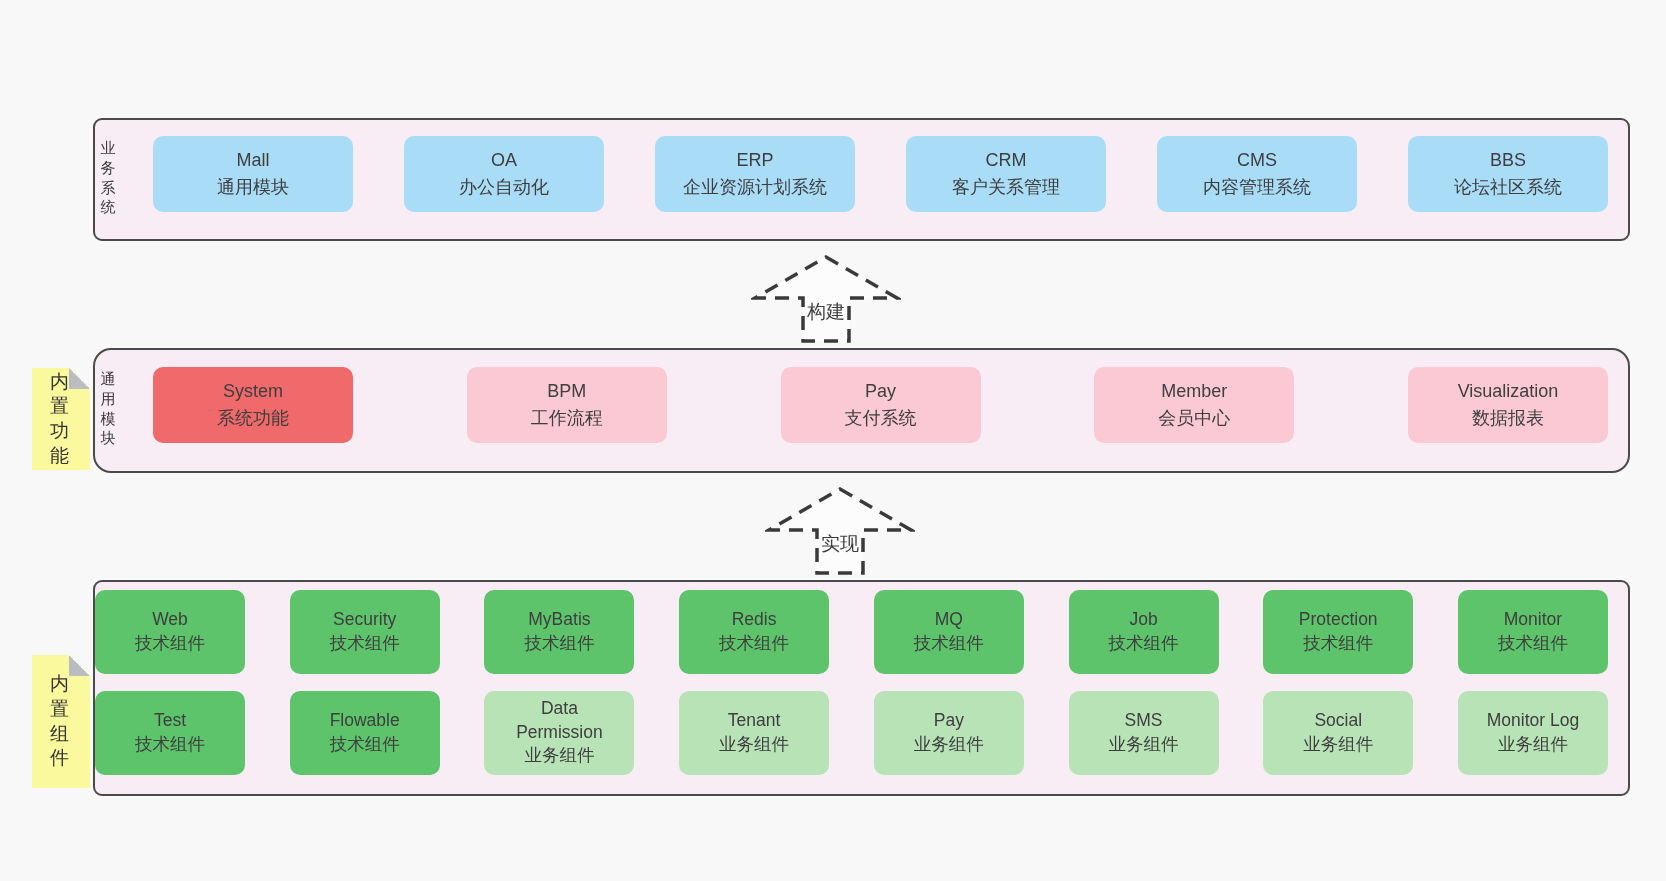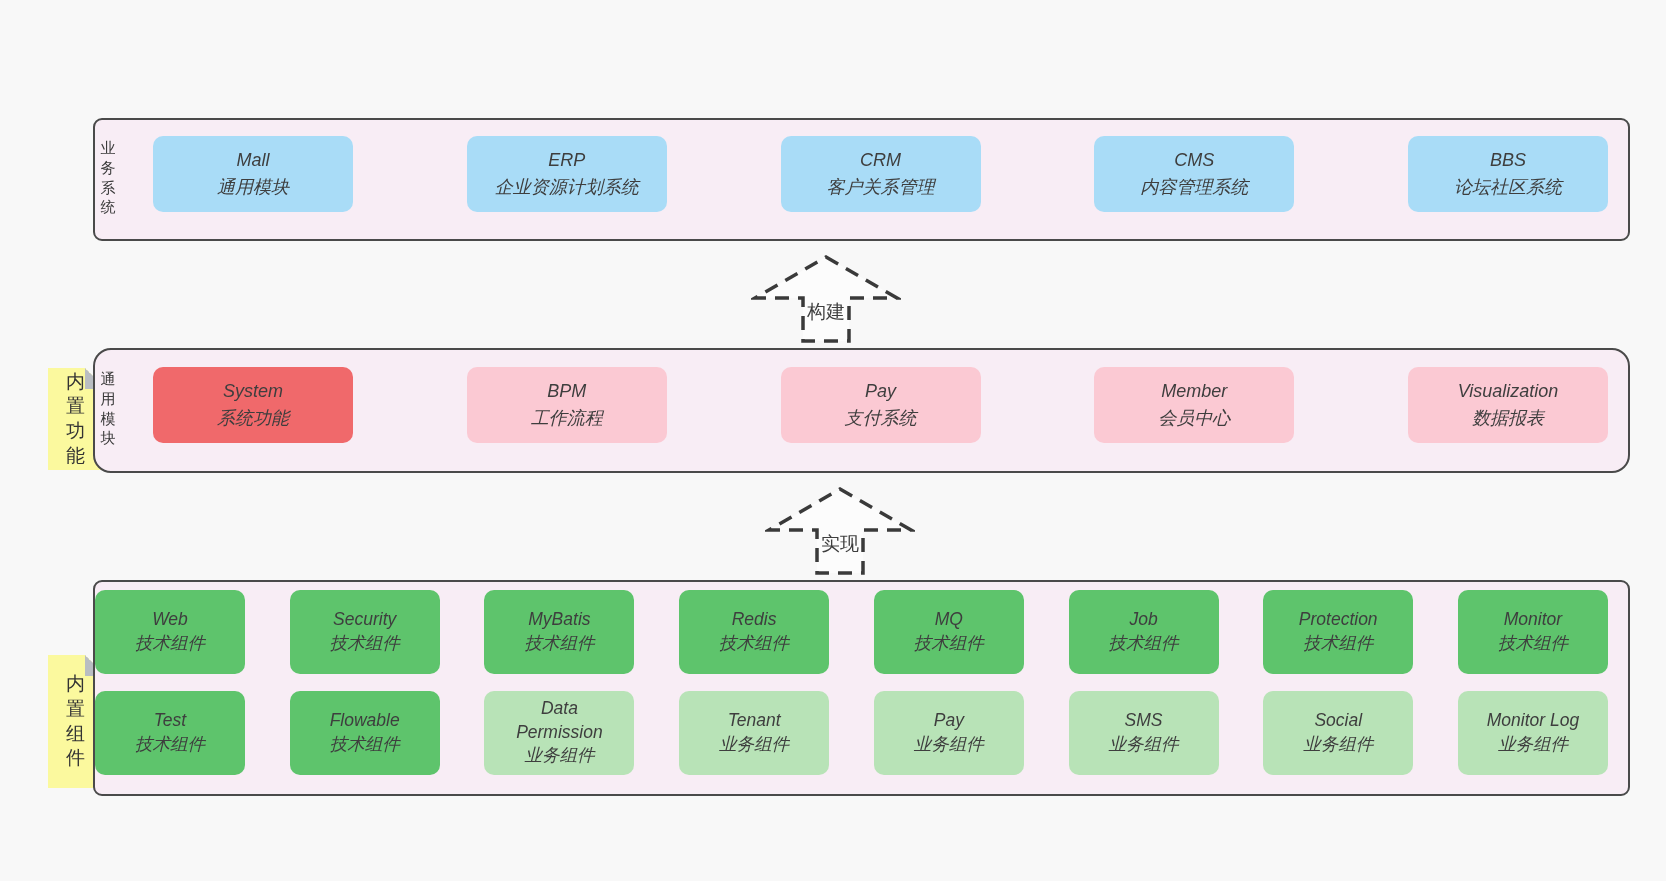--- a/index.html
+++ b/index.html
@@ -28,42 +28,41 @@
   .panel-label{
     width:58px;flex:0 0 58px;display:flex;align-items:center;justify-content:flex-start;
     font-size:15px;color:#3a3a3a;font-family:Liberation Mono, monospace;
   }
   .panel-label span{
     display:block;width:26px;word-break:break-all;line-height:1.32;text-align:center;
   }
   .panel-content{
     flex:1;display:flex;align-items:center;justify-content:space-between;
     padding:0 20px 12px 0;
-    font-style:italic;
   }
   .panel-content.two-rows{
     flex-direction:column;justify-content:center;gap:17px;
   }
   .row{display:flex;width:100%;justify-content:space-between;box-sizing:border-box;}
   .box{
     border-radius:10px;display:flex;flex-direction:column;
     align-items:center;justify-content:center;text-align:center;
     color:var(--text);
   }
   .w6{width:200px;height:76px;font-size:18px;line-height:1.5;}
   .w8{width:150px;height:84px;font-size:17.5px;line-height:1.36;}
   .w8 .box-name{max-width:112px;}
   .box span{display:block;}
   .blue{background:var(--blue);}
   .red{background:var(--red);}
   .pink{background:var(--pink);}
   .green-dark{background:var(--green-dark);}
   .green-light{background:var(--green-light);}
   .note{
-    position:absolute;left:48px;width:58px;background:var(--note-yellow);
+    position:absolute;left:32px;width:58px;background:var(--note-yellow);
     display:flex;align-items:center;justify-content:flex-start;z-index:0;
     clip-path:polygon(0 0, calc(100% - 21px) 0, 100% 21px, 100% 100%, 0 100%);
   }
   .note::after{
     content:"";position:absolute;top:0;right:0;width:21px;height:21px;
     background:linear-gradient(to bottom left, rgba(0,0,0,0) 0 50%, var(--note-fold) 50% 100%);
   }
   #note2{top:368px;height:102px;}
   #note3{top:655px;height:133px;}
   .note-text{
@@ -88,20 +87,24 @@
 <div class="panel" id="panel1">
   <div class="panel-label">
     <span>业务系统</span>
   </div>
   <div class="panel-content">
     <div class="box w6 blue">
       <span class="box-name">Mall</span>
       <span class="box-desc">通用模块</span>
     </div>
     <div class="box w6 blue">
+      <span class="box-name">OA</span>
+      <span class="box-desc">办公自动化</span>
+    </div>
+    <div class="box w6 blue">
       <span class="box-name">ERP</span>
       <span class="box-desc">企业资源计划系统</span>
     </div>
     <div class="box w6 blue">
       <span class="box-name">CRM</span>
       <span class="box-desc">客户关系管理</span>
     </div>
     <div class="box w6 blue">
       <span class="box-name">CMS</span>
       <span class="box-desc">内容管理系统</span>

